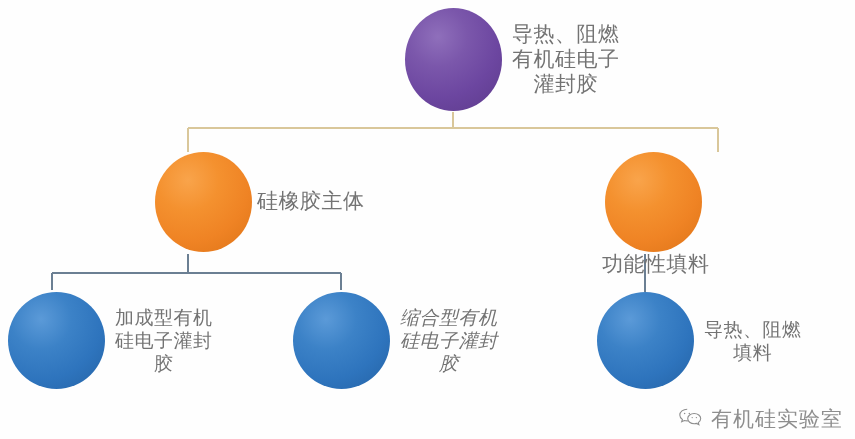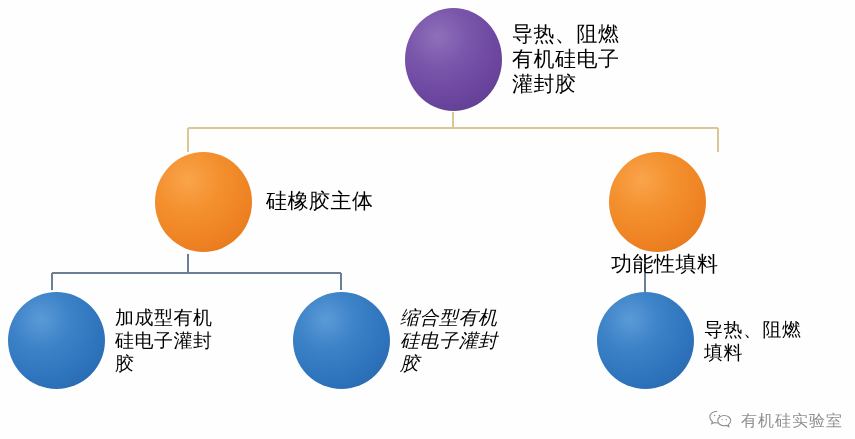--- a/index.html
+++ b/index.html
@@ -51,22 +51,23 @@
     height: 16px;
     border-radius: 50%;
     background: radial-gradient(ellipse at 50% 40%,
                 rgba(90,90,90,0.34) 0%,
                 rgba(120,120,120,0.16) 48%,
                 rgba(255,255,255,0) 74%);
     z-index: -1;
   }
   .label {
     flex: 0 0 auto;
-    color: #000000;
+    color: #737373;
     line-height: 1.20;
+    text-align: center;
     white-space: pre-line;
     letter-spacing: 0.5px;
   }
 
   
   .lvl-root .bubble {
     width: 97px;
     height: 103px;
     background:
       radial-gradient(circle at 34% 28%,
@@ -81,21 +82,21 @@
   .lvl-2 .bubble {
     width: 97px;
     height: 100px;
     background:
       radial-gradient(circle at 34% 28%,
         #f9a44b 0%,
         #f4912f 32%,
         #ef8324 64%,
         #dd7317 100%);
   }
-  .lvl-2 .label { font-size: 21px; margin-left: 14px; }
+  .lvl-2 .label { font-size: 21px; margin-left: 5px; }
 
   
   .lvl-3 .bubble {
     width: 97px;
     height: 97px;
     background:
       radial-gradient(circle at 34% 28%,
         #5b9ad8 0%,
         #3c82c7 32%,
         #2e74bd 64%,
@@ -107,21 +108,21 @@
   #watermark {
     position: absolute;
     right: 12px;
     bottom: 6px;
     display: flex;
     align-items: center;
     gap: 7px;
     opacity: 0.62;
   }
   #watermark .wm-text {
-    font-size: 16px;
+    font-size: 21px;
     color: #4a4a4a;
     letter-spacing: 1px;
   }
 </style>
 </head>
 <body>
 
 <div id="canvas">
 
   <svg id="connectors" viewBox="0 0 855 439" width="855" height="439">

